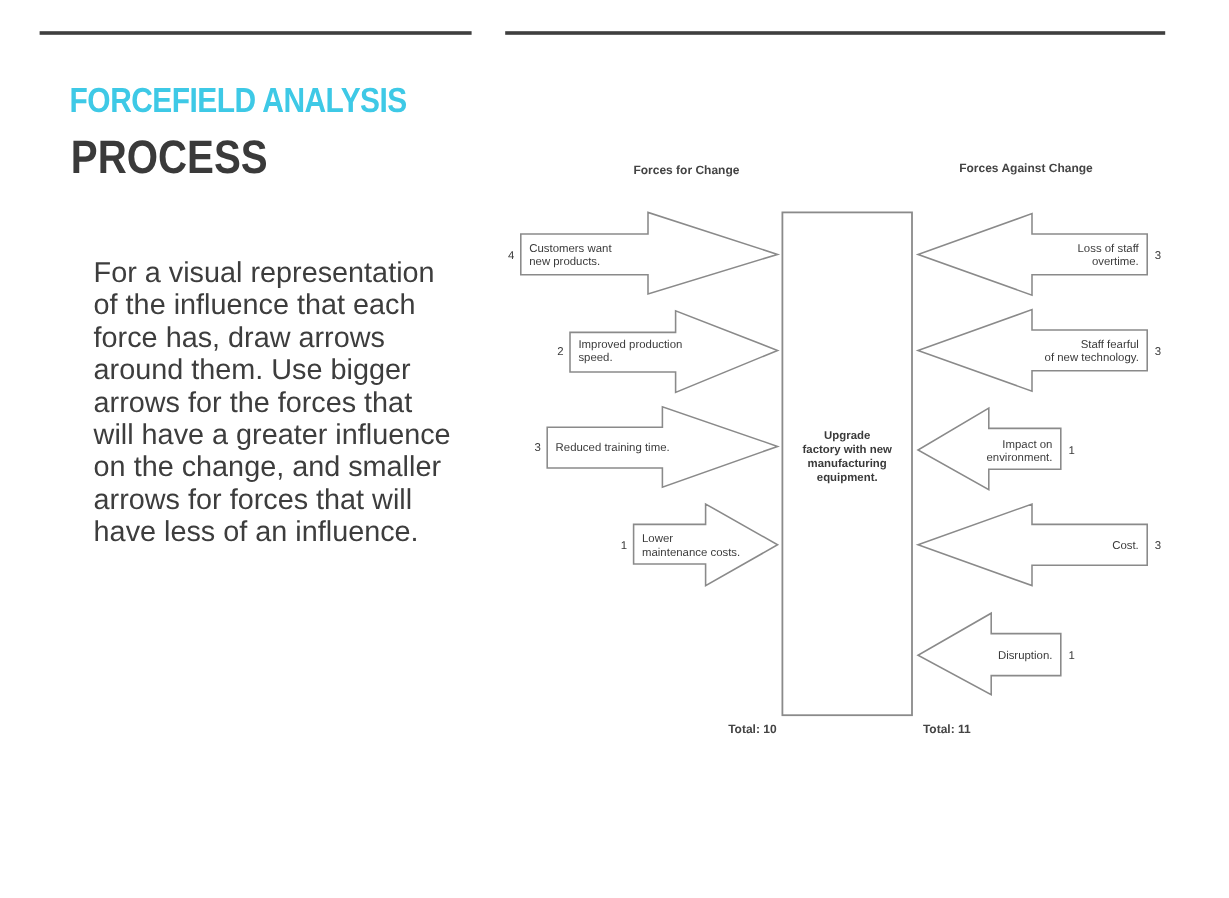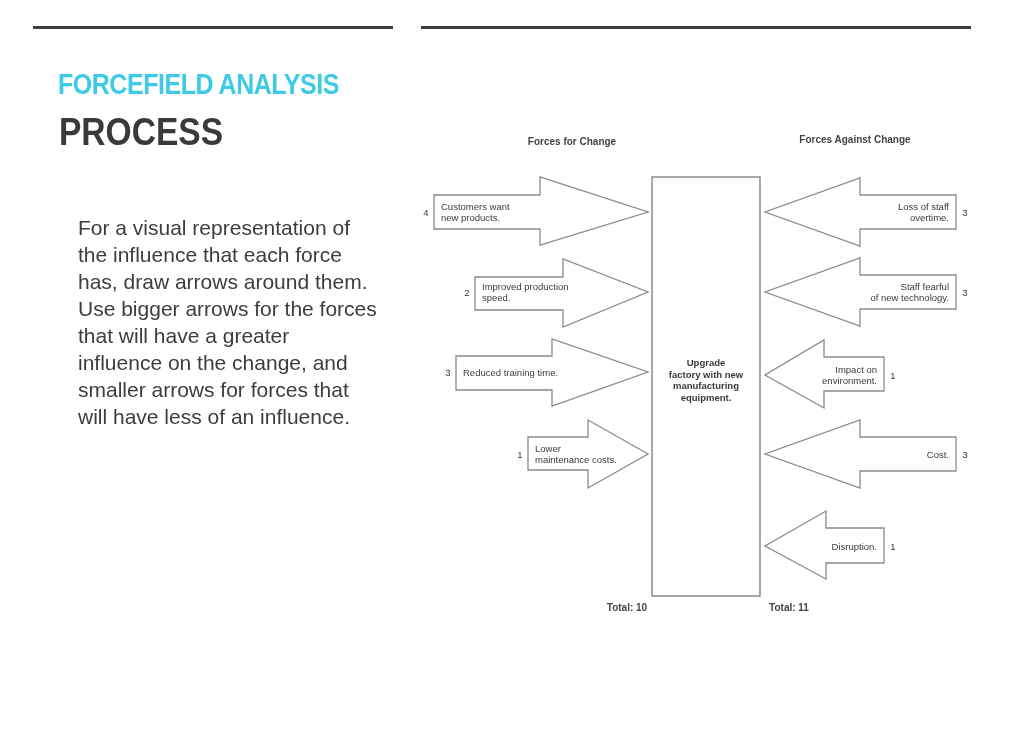--- a/index.html
+++ b/index.html
@@ -2,21 +2,21 @@
 <html><head>
 <meta charset="utf-8">
 <style>
   html, body { margin:0; padding:0; background:#ffffff; }
   body { width:1024px; height:748px; position:relative; overflow:hidden; font-family:"Liberation Sans", sans-serif; }
   .rule { position:absolute; height:3px; background:#3f3f3f; top:26px; }
   .rule.left { left:33px; width:360px; }
   .rule.right { left:421px; width:550px; }
   .kicker { position:absolute; left:58px; top:68px; font-family:"Liberation Sans", sans-serif; font-weight:bold; font-size:29px; color:#3ec9e6; letter-spacing:-0.5px; transform:scaleX(0.86); transform-origin:left top; white-space:nowrap; }
   .title { position:absolute; left:59px; top:110px; font-family:"Liberation Sans", sans-serif; font-weight:bold; font-size:39px; color:#3a3a3a; transform:scaleX(0.86); transform-origin:left top; white-space:nowrap; }
-  .body-text { position:absolute; left:78px; top:214px; width:300px; font-size:21px; line-height:27px; color:#3d3d3d; font-family:"Liberation Sans", sans-serif; }
+  .body-text { position:absolute; left:78px; top:214px; width:300px; font-size:24px; line-height:27px; color:#3d3d3d; font-family:"Liberation Sans", sans-serif; }
   svg#diagram { position:absolute; left:0; top:0; }
   .dtext { font-family:"Liberation Sans", sans-serif; fill:#3a3a3a; }
   .dhead { font-family:"Liberation Sans", sans-serif; font-weight:bold; fill:#444; font-size:10px; }
 </style>
 </head>
 <body>
 
 <div class="rule left"></div>
 <div class="rule right"></div>
 

